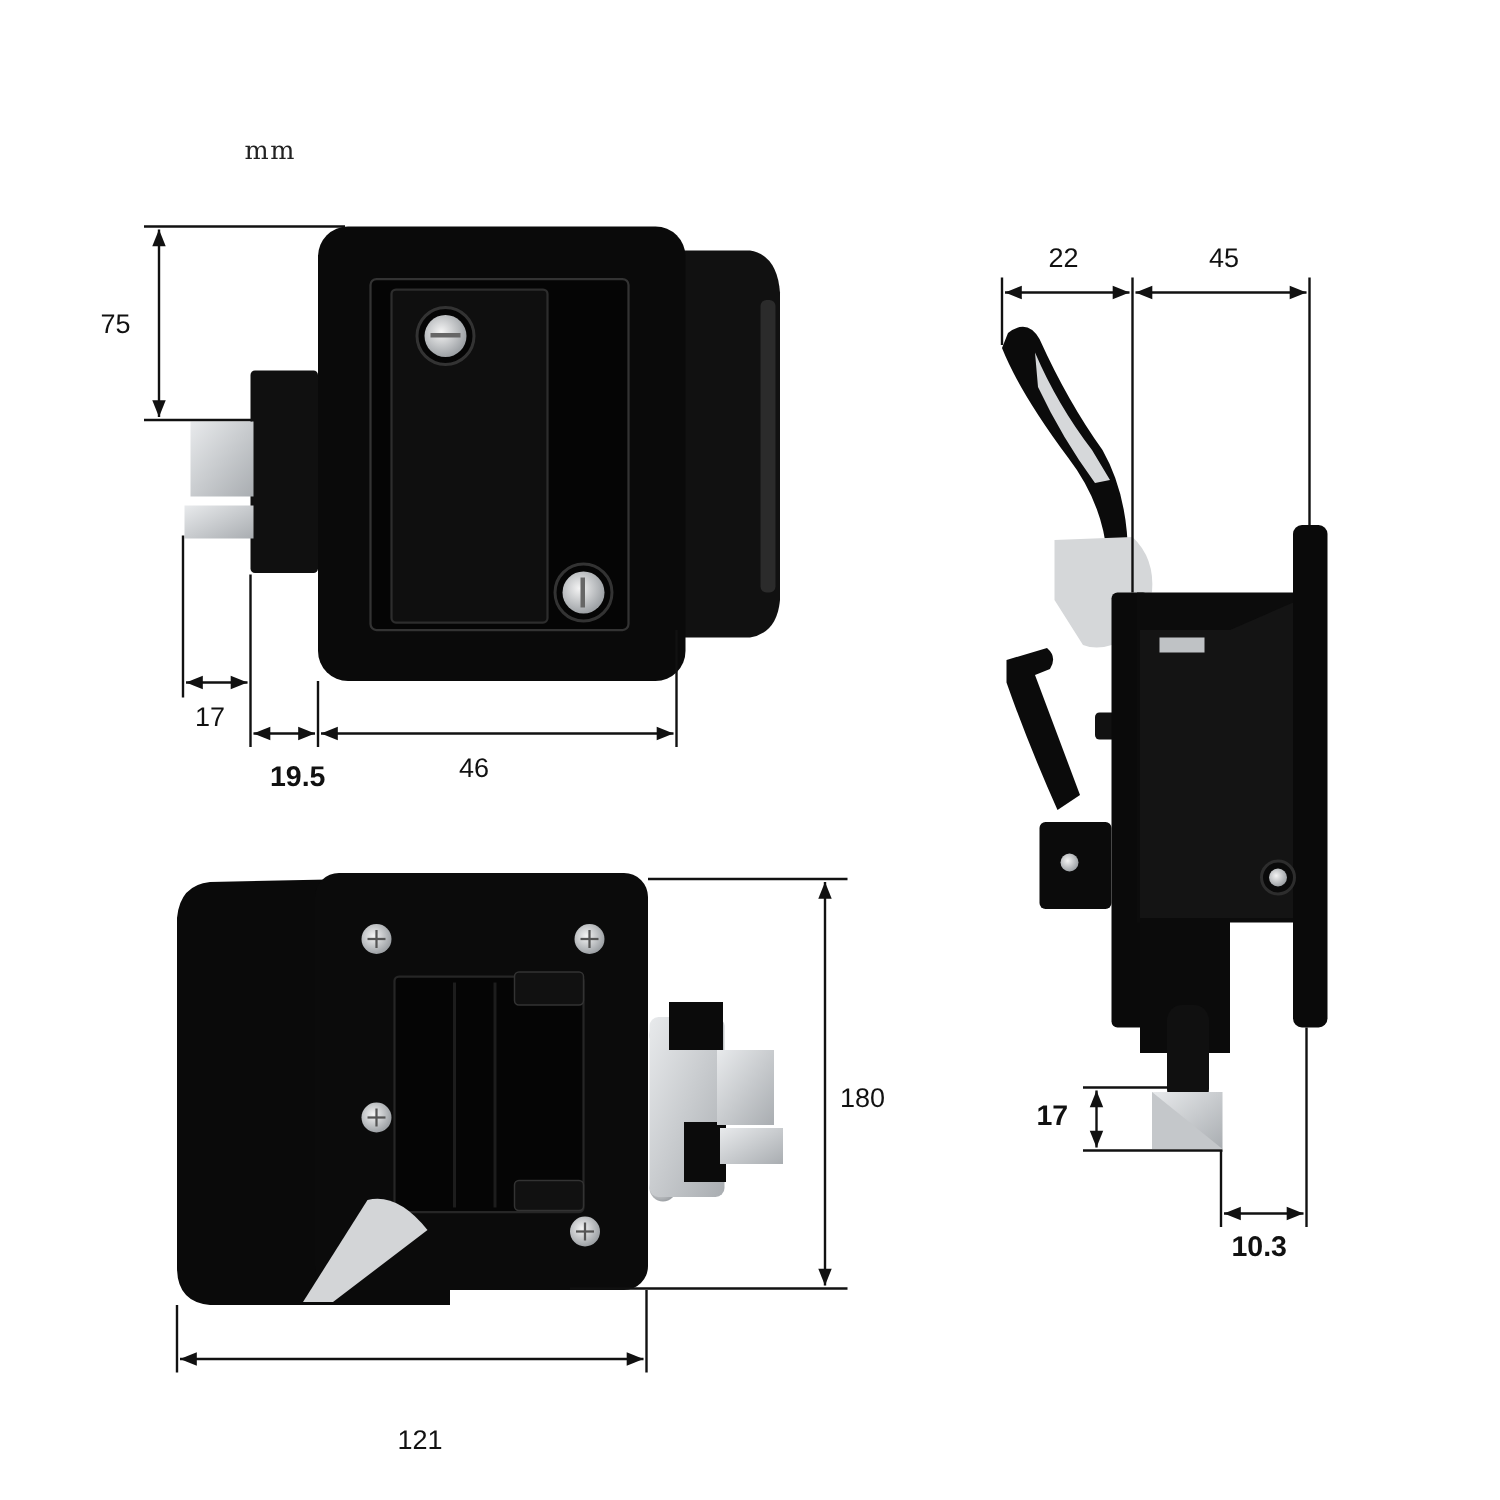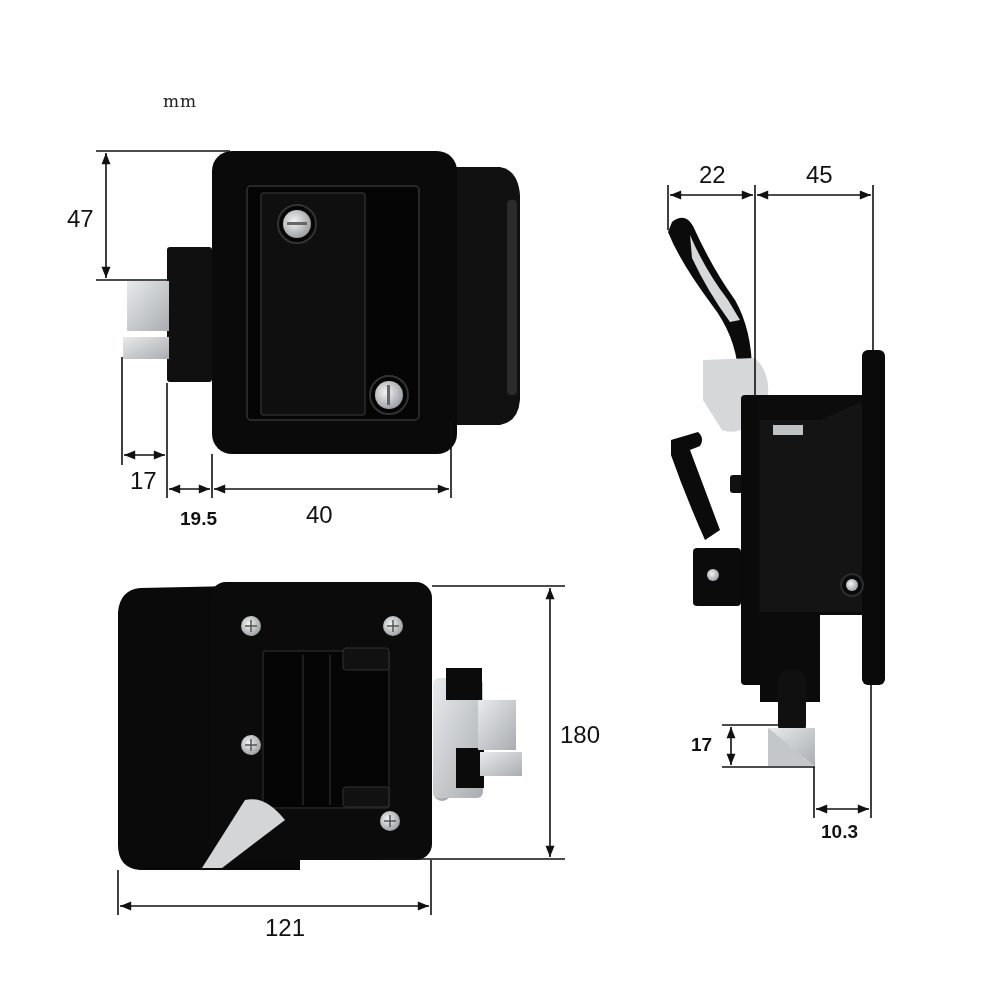--- a/index.html
+++ b/index.html
@@ -1,20 +1,20 @@
 <!DOCTYPE html>
 <html><head>
 <meta charset="utf-8">
 <style>
   html, body { margin: 0; padding: 0; background: #ffffff; }
   body { width: 1000px; height: 1000px; position: relative; overflow: hidden;
          font-family: "Liberation Sans", "DejaVu Sans", sans-serif; }
   .stage { position: absolute; left: 0; top: 0; width: 1000px; height: 1000px; }
   svg.art { position: absolute; left: 0; top: 0; }
-  .lbl { position: absolute; color: #111; font-size: 24px; line-height: 1; white-space: nowrap; }
+  .lbl { position: absolute; color: #111; font-size: 18px; line-height: 1; white-space: nowrap; }
   .lbl.bold { font-weight: bold; }
   .unit { position: absolute; left: 163px; top: 91px; font-family: "DejaVu Serif", serif;
           font-size: 17px; color: #222; letter-spacing: 1px; }
 </style>
 </head>
 <body>
 
 <div class="stage">
 
   <svg class="art" width="1000" height="1000" viewBox="0 0 1000 1000">
@@ -154,26 +154,26 @@
       <line x1="380" y1="859" x2="565" y2="859"></line>
       <line x1="550" y1="588" x2="550" y2="857" marker-start="url(#ar)" marker-end="url(#ar)"></line>
       <line x1="118" y1="870" x2="118" y2="915"></line>
       <line x1="431" y1="860" x2="431" y2="915"></line>
       <line x1="120" y1="906" x2="429" y2="906" marker-start="url(#ar)" marker-end="url(#ar)"></line>
     </g>
   </svg>
 
   <div class="unit">mm</div>
 
-  <div class="lbl" style="left:67px; top:207px;">47</div>
+  <div class="lbl" style="left:67px; top:207px;">75</div>
   <div class="lbl" style="left:130px; top:469px;">17</div>
   <div class="lbl bold" style="left:168px; top:509px; font-size:19px;margin-left:12px;">19.5</div>
-  <div class="lbl" style="left:306px; top:503px;">40</div>
+  <div class="lbl" style="left:306px; top:503px;">46</div>
 
   <div class="lbl" style="left:699px; top:163px;">22</div>
   <div class="lbl" style="left:806px; top:163px;">45</div>
   <div class="lbl bold" style="left:691px; top:735px; font-size:19px;">17</div>
   <div class="lbl bold" style="left:821px; top:822px; font-size:19px;">10.3</div>
 
   <div class="lbl" style="left:560px; top:723px;">180</div>
-  <div class="lbl" style="left:265px; top:916px;">121</div>
+  <div class="lbl" style="left:265px; top:951px;">121</div>
 
 </div>
 
 </body></html>

